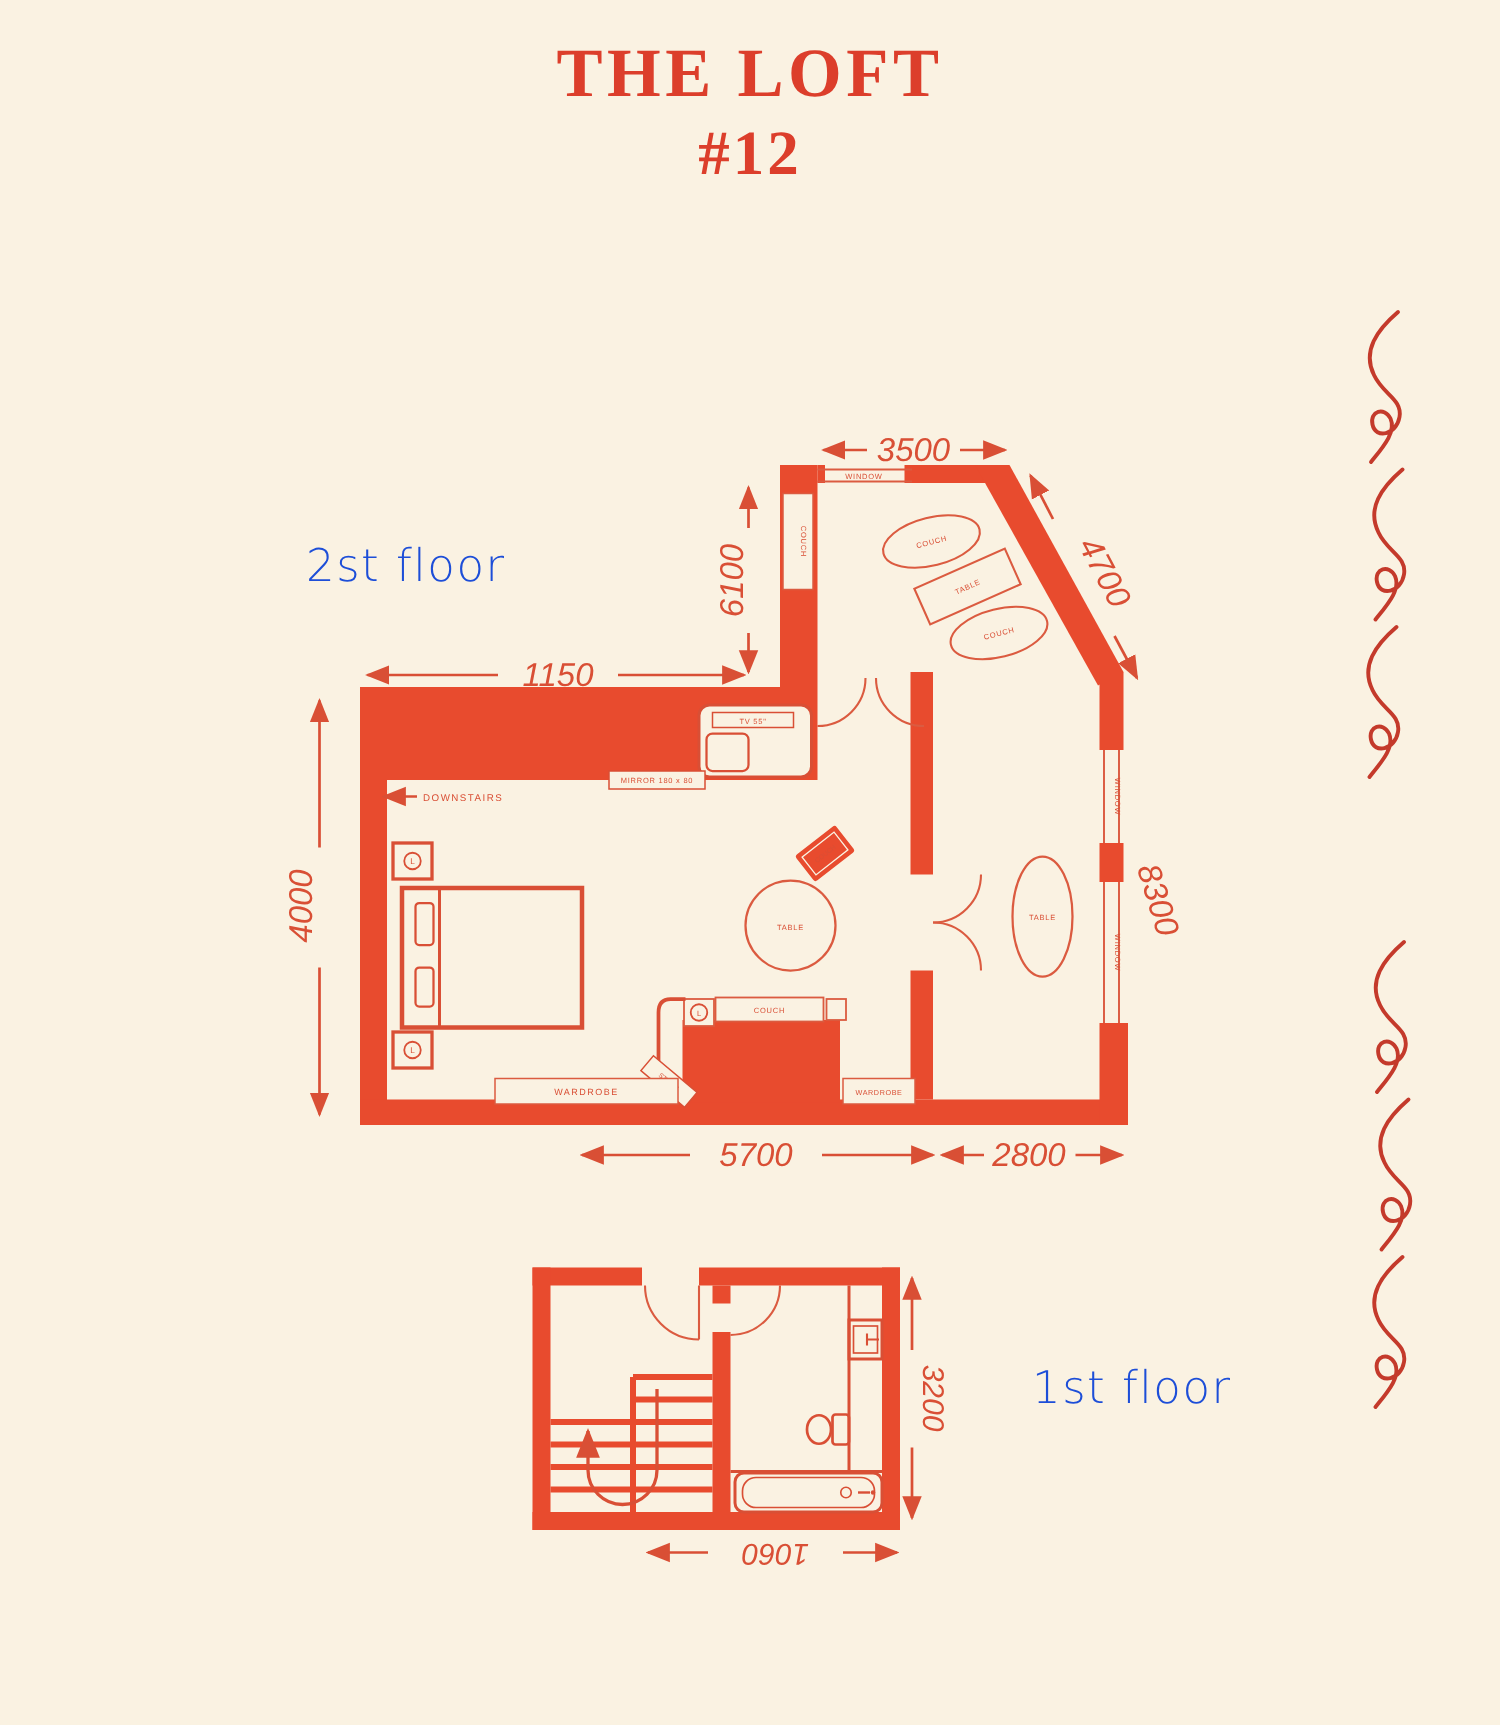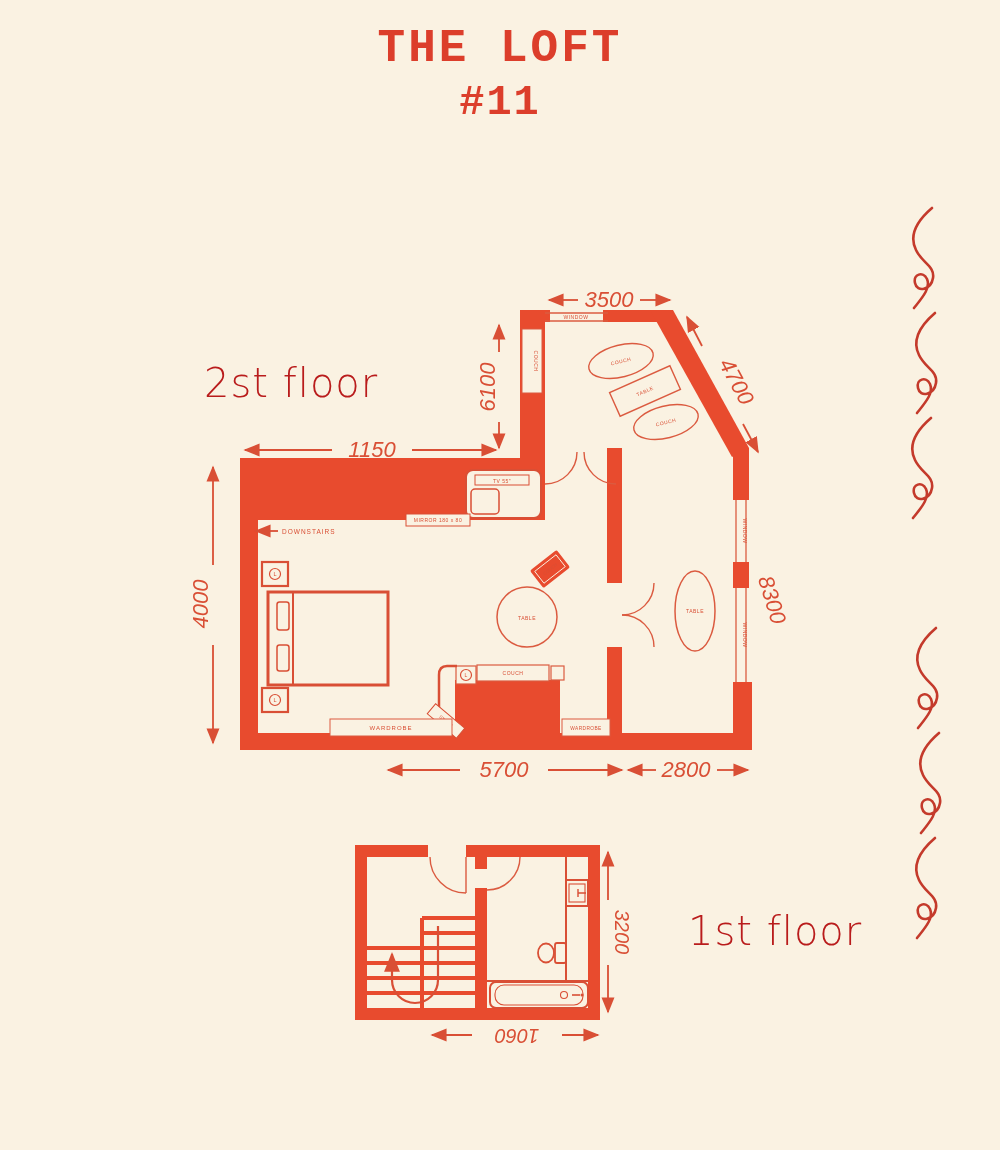--- a/index.html
+++ b/index.html
@@ -6,45 +6,45 @@
   body{
     width:1000px;height:1150px;
     background:#FAF2E2;
     font-family:"Liberation Sans",sans-serif;
     position:relative;overflow:hidden;
   }
   .page{position:absolute;inset:0;width:1000px;height:1150px;}
   .title{
     position:absolute;left:0;top:26px;width:1000px;
     text-align:center;color:#DC3E2B;
-    font-family:Liberation Mono, monospace;
+    font-family:Liberation Serif, serif;
     font-weight:bold;letter-spacing:3px;
     font-size:46px;line-height:1.0;
   }
   .title .sub{font-size:42px;letter-spacing:2px;margin-top:10px;}
   .floor-label{
-    position:absolute;color:#b91c1c;
+    position:absolute;color:#1d4ed8;
     font-family:"DejaVu Sans",sans-serif;
-    font-weight:200;font-size:40px;letter-spacing:1px;
+    font-weight:200;font-size:30px;letter-spacing:1px;
   }
   #label-floor2{left:204px;top:360px;}
   #label-floor1{left:688px;top:908px;}
   svg text{font-family:"Liberation Sans",sans-serif;fill:#D94F35;}
   svg .dim{font-size:22px;font-style:italic;}
   svg .dim1{font-size:20px;font-style:italic;}
   svg .tiny{font-size:5px;letter-spacing:.5px;}
 </style>
 </head>
 <body>
 
 <div class="page">
 
   <div class="title">
     <div>THE LOFT</div>
-    <div class="sub">#11</div>
+    <div class="sub">#12</div>
   </div>
 
   <div id="label-floor2" class="floor-label">2st floor</div>
   <div id="label-floor1" class="floor-label">1st floor</div>
 
   <svg width="1000" height="1150" viewBox="0 0 1000 1150">
     <defs>
       <marker id="arr" markerWidth="9" markerHeight="9" viewBox="0 0 10 10" refX="9" refY="5" orient="auto-start-reverse">
         <path d="M0,1 L10,5 L0,9 Z" fill="#D94F35"></path>
       </marker>

